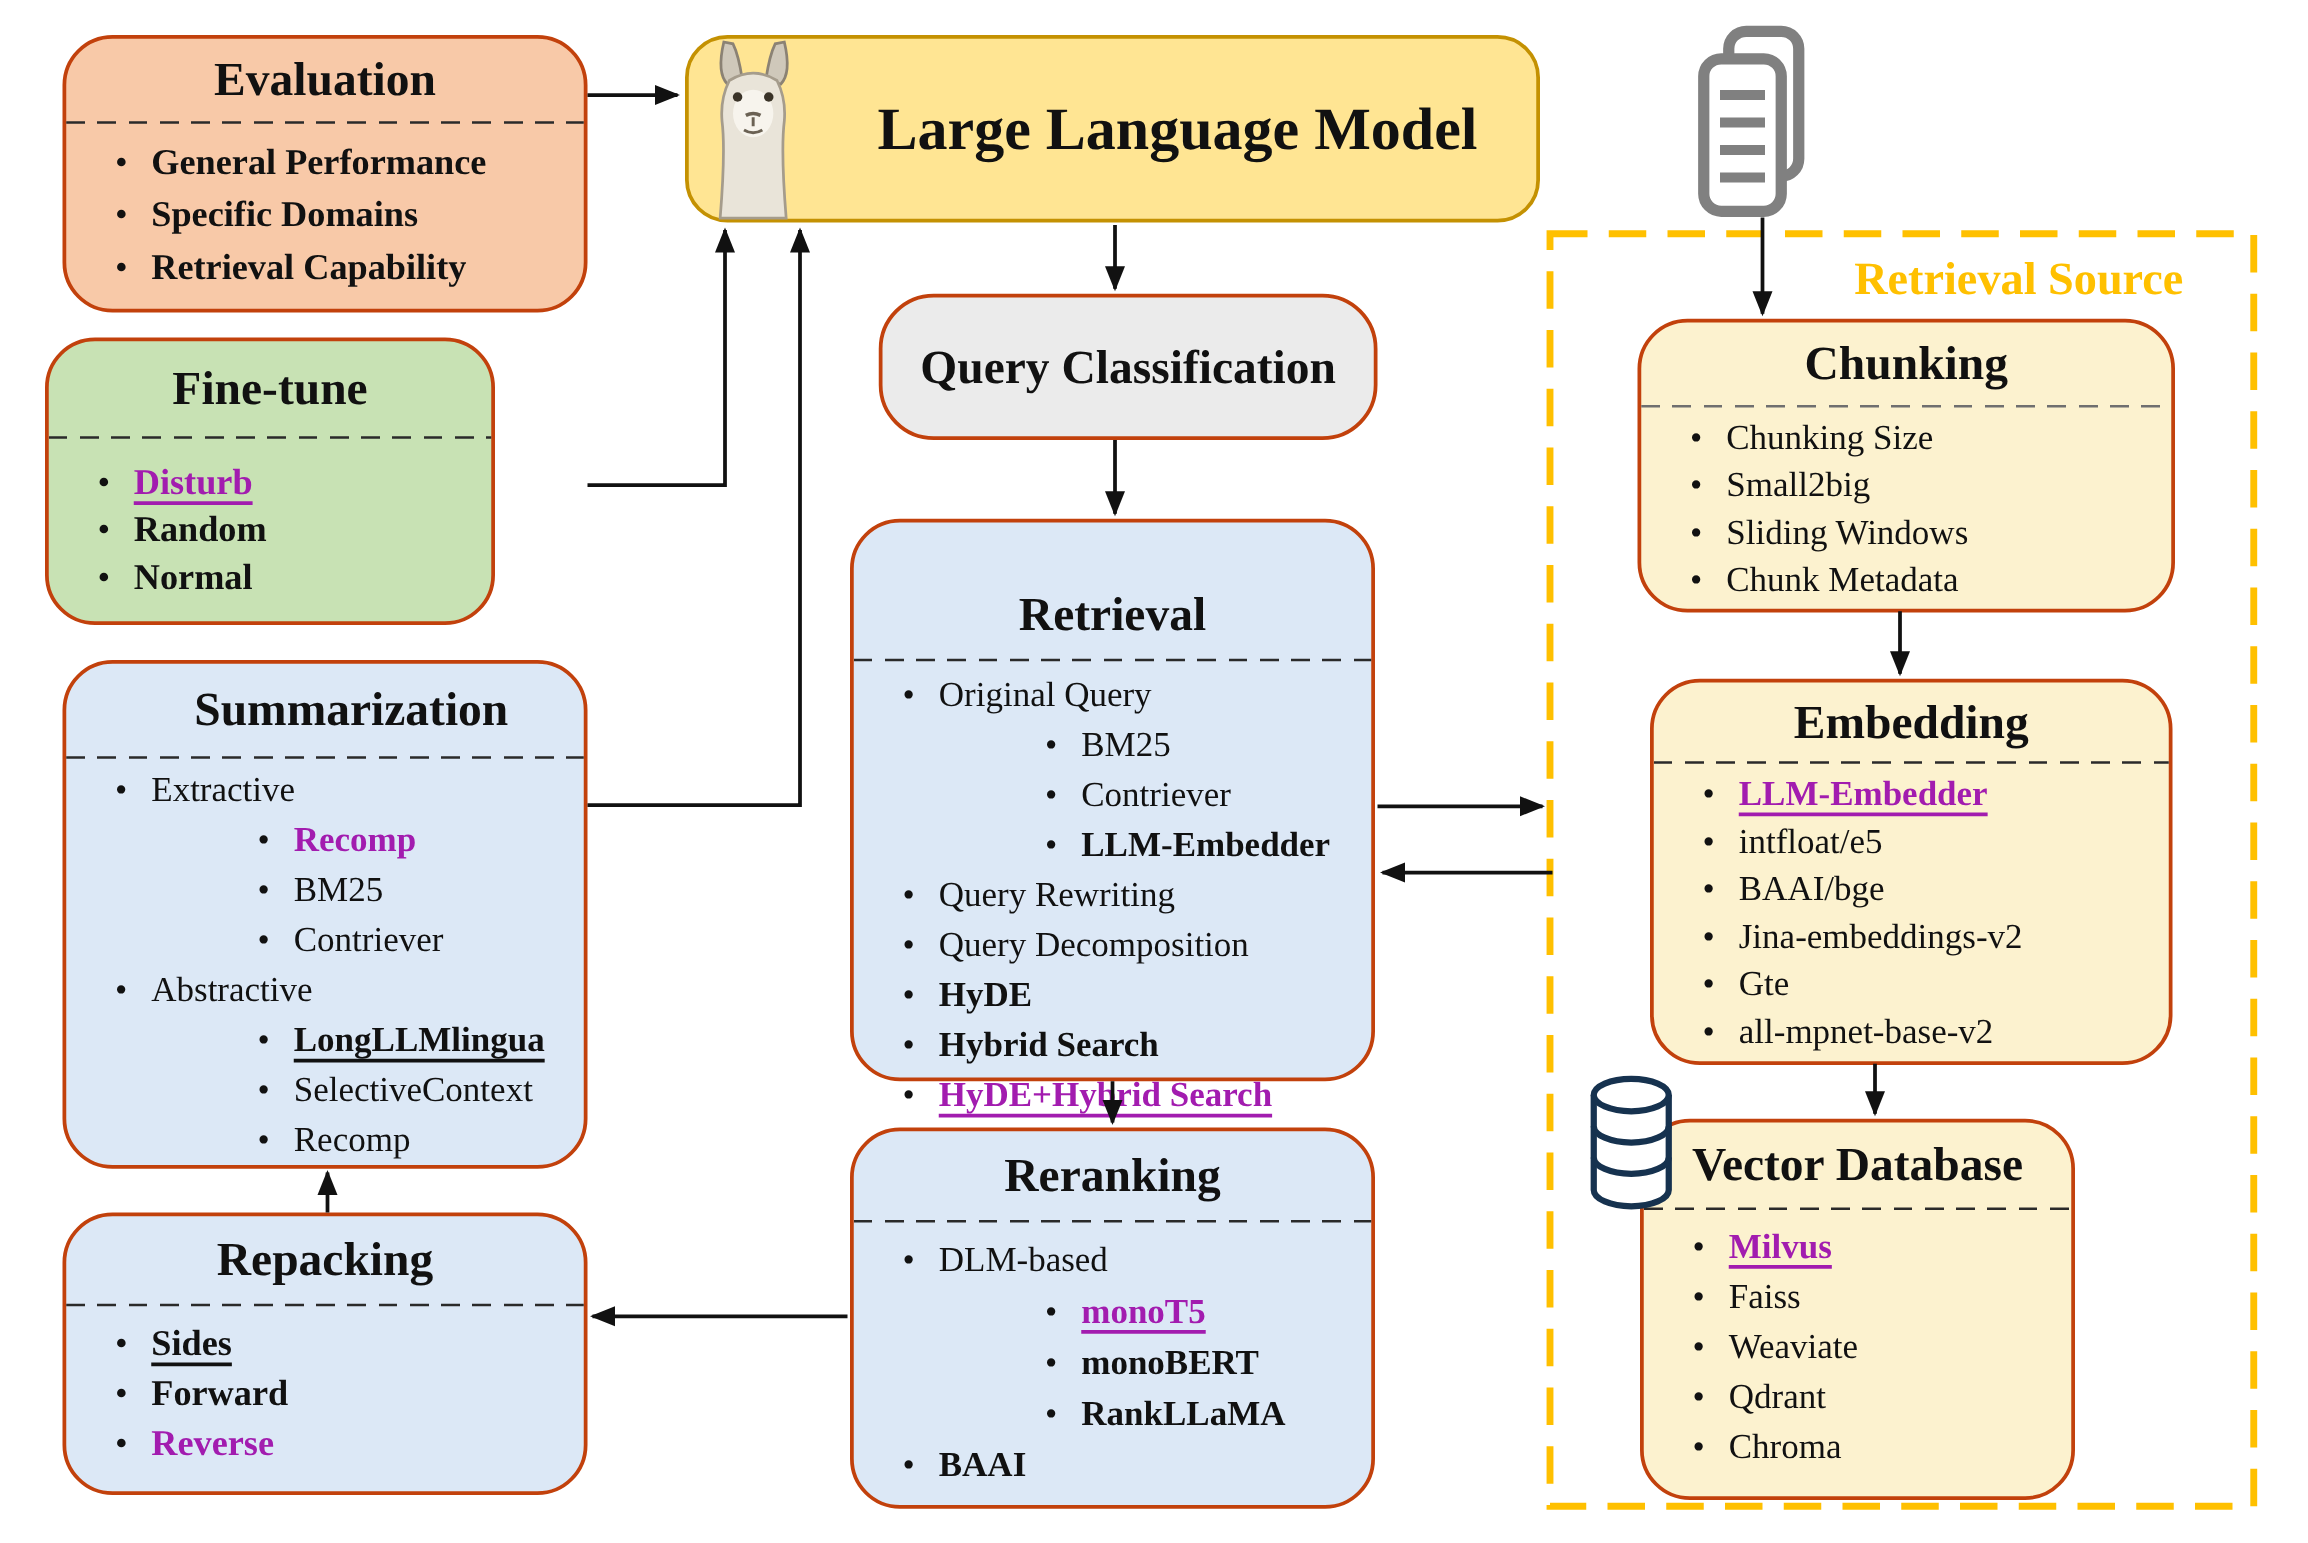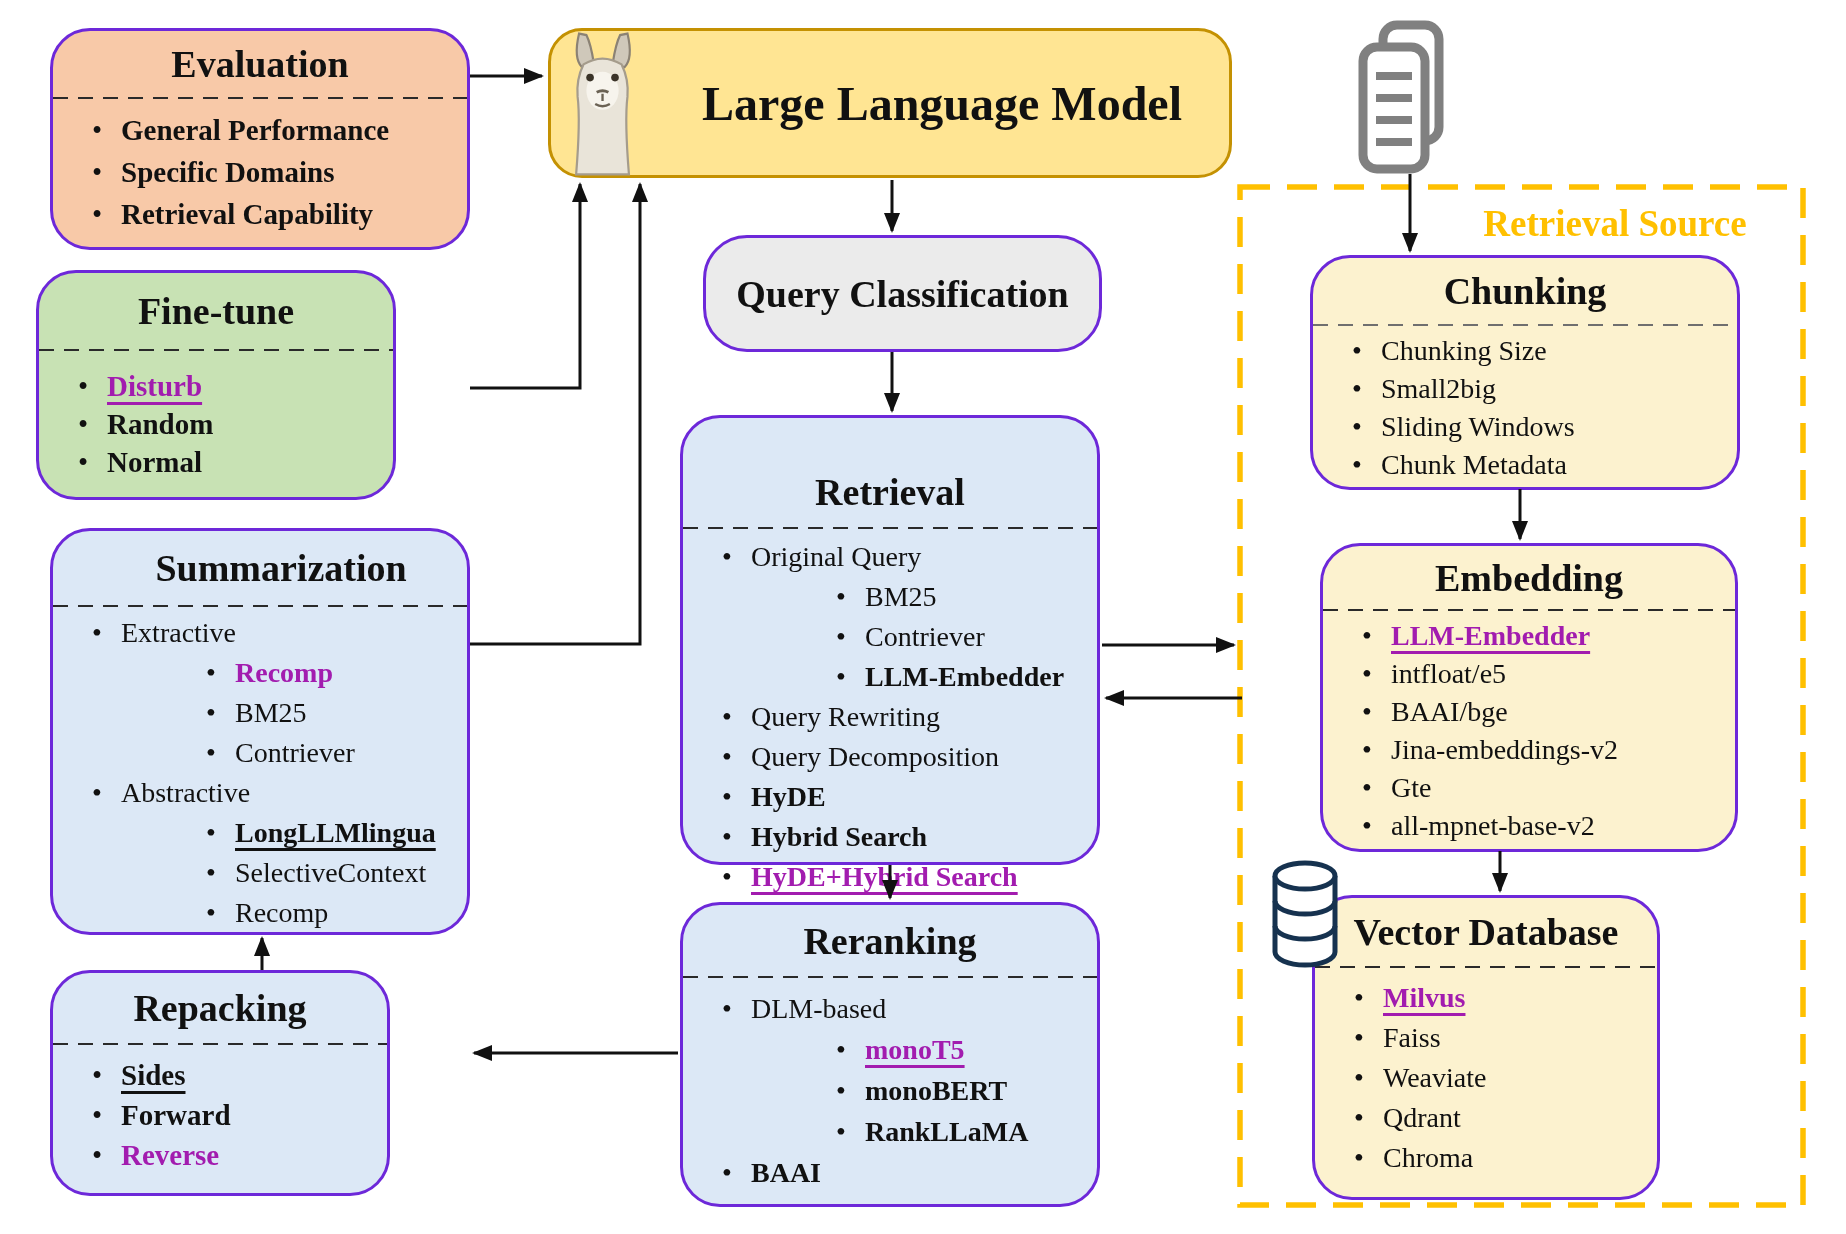--- a/index.html
+++ b/index.html
@@ -7,21 +7,21 @@
     position:relative;
     width:1846px;height:1234px;
     background:#ffffff;
     font-family:"Liberation Serif", serif;
     color:#111;
     overflow:hidden;
   }
   .box{
     position:absolute;
     box-sizing:border-box;
-    border:3px solid #6d28d9;
+    border:3px solid #c2410c;
     background:#DCE8F6;
     border-radius:40px;
   }
   .box .title{
     font-weight:bold;
     text-align:center;
     font-size:38px;
     display:flex;align-items:center;justify-content:center;
     box-sizing:border-box;
   }
@@ -47,21 +47,21 @@
   #box-evaluation .title{height:66px;}
   #box-evaluation .li{font-size:29px;line-height:42px;}
   #box-finetune{left:36px;top:270px;width:360px;height:230px;background:#C8E2B4;}
   #box-finetune .title{height:76px;}
   #box-finetune .li{font-size:29px;line-height:38px;}
   #box-finetune .body{padding-top:16px;}
   #box-summarization{left:50px;top:528px;width:420px;height:407px;}
   #box-summarization .title{height:74px;margin-left:42px;}
   #box-summarization .li{line-height:40px;}
   #box-summarization .body{padding-top:6px;}
-  #box-repacking{left:50px;top:970px;width:340px;height:226px;}
+  #box-repacking{left:50px;top:970px;width:420px;height:226px;}
   #box-repacking .title{height:70px;}
   #box-repacking .li{font-size:29px;line-height:40px;}
 
   
   #box-llm{left:548px;top:28px;width:684px;height:150px;background:#FFE593;border:3.5px solid #C49102;border-radius:34px;}
   #box-llm .title{height:100%;font-size:48px;padding-left:104px;}
   #box-qc{left:703px;top:235px;width:399px;height:117px;background:#EBEBEB;border-radius:44px;}
   #box-qc .title{height:100%;font-size:38px;}
   #box-retrieval{left:680px;top:415px;width:420px;height:450px;}
   #box-retrieval .title{height:70px;margin-top:39px;}

